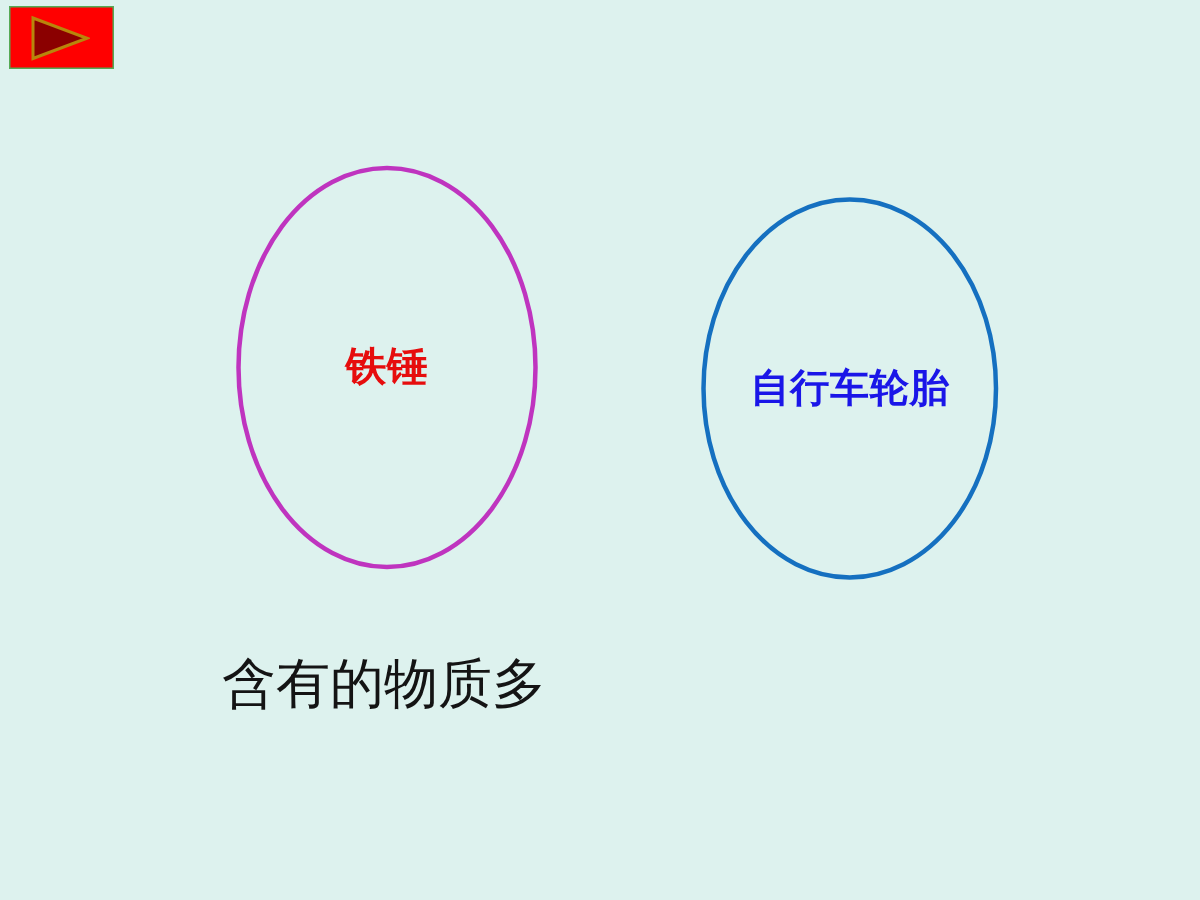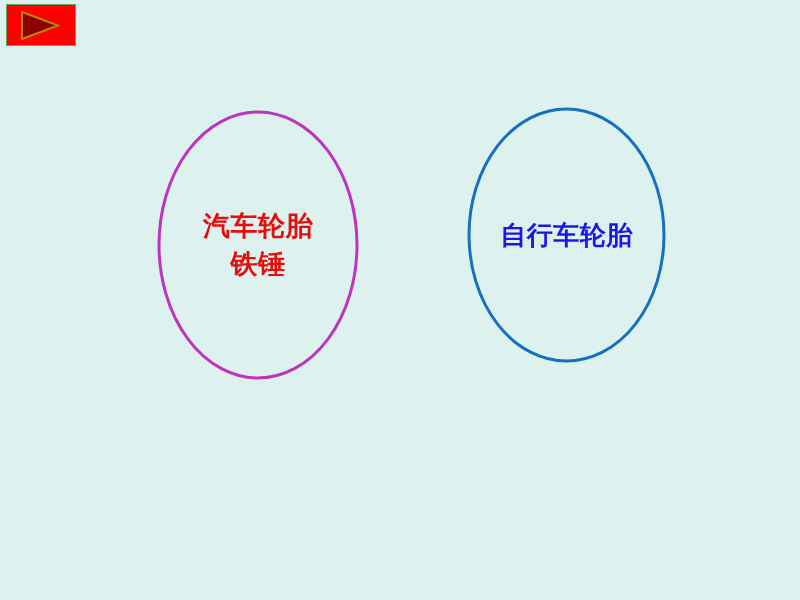--- a/index.html
+++ b/index.html
@@ -77,21 +77,21 @@
   }
   #group-left .ellipse-text {
     color: #e60d0d;
     font-size: 27px;
     padding-bottom: 4px;
   }
 
   
   #group-right {
     left: 467px;
-    top: 107px;
+    top: 131px;
     width: 199px;
     height: 256px;
   }
   #group-right .ellipse-text {
     color: #1a16e8;
     font-size: 26px;
     padding-bottom: 2px;
   }
 
   .ellipse-line {
@@ -128,28 +128,28 @@
         <polygon points="2,2 38,15.5 2,29" fill="#8b0000" stroke="#b8860b" stroke-width="2"></polygon>
       </svg>
     </span>
   </button>
 
   <div class="ellipse-group" id="group-left">
     <svg class="ellipse-svg" width="202" height="272" viewBox="0 0 202 272">
       <ellipse cx="101" cy="136" rx="99" ry="133" fill="none" stroke="#bf34bf" stroke-width="3"></ellipse>
     </svg>
     <div class="ellipse-text">
-      <span class="ellipse-line">汽车轮胎</span>
       <span class="ellipse-line">铁锤</span>
     </div>
   </div>
 
   <div class="ellipse-group" id="group-right">
     <svg class="ellipse-svg" width="199" height="256" viewBox="0 0 199 256">
       <ellipse cx="99.5" cy="128" rx="97.5" ry="126" fill="none" stroke="#1570c0" stroke-width="3"></ellipse>
     </svg>
     <div class="ellipse-text">
       <span class="ellipse-line">自行车轮胎</span>
     </div>
   </div>
 
+  <div class="caption" id="caption-left">含有的物质多</div>
 
 </div>
 
 </body></html>

